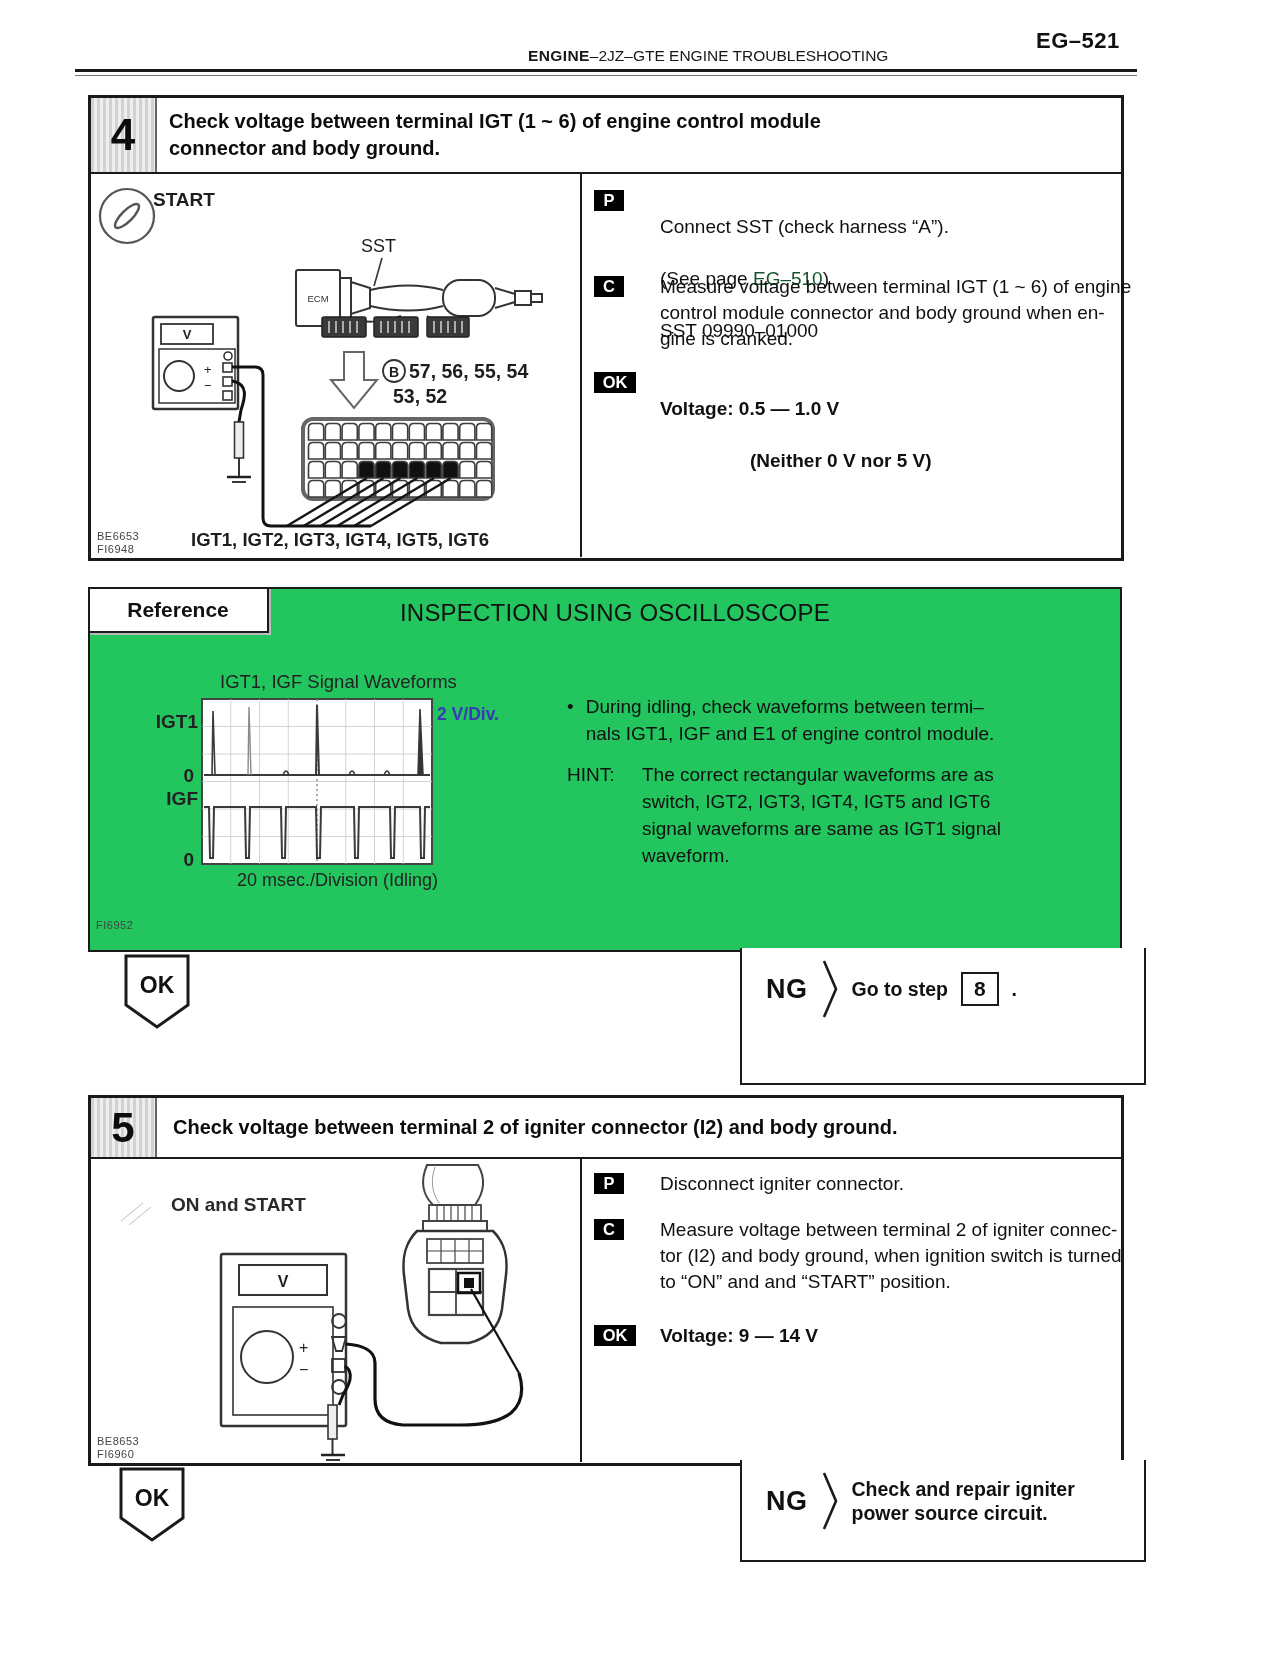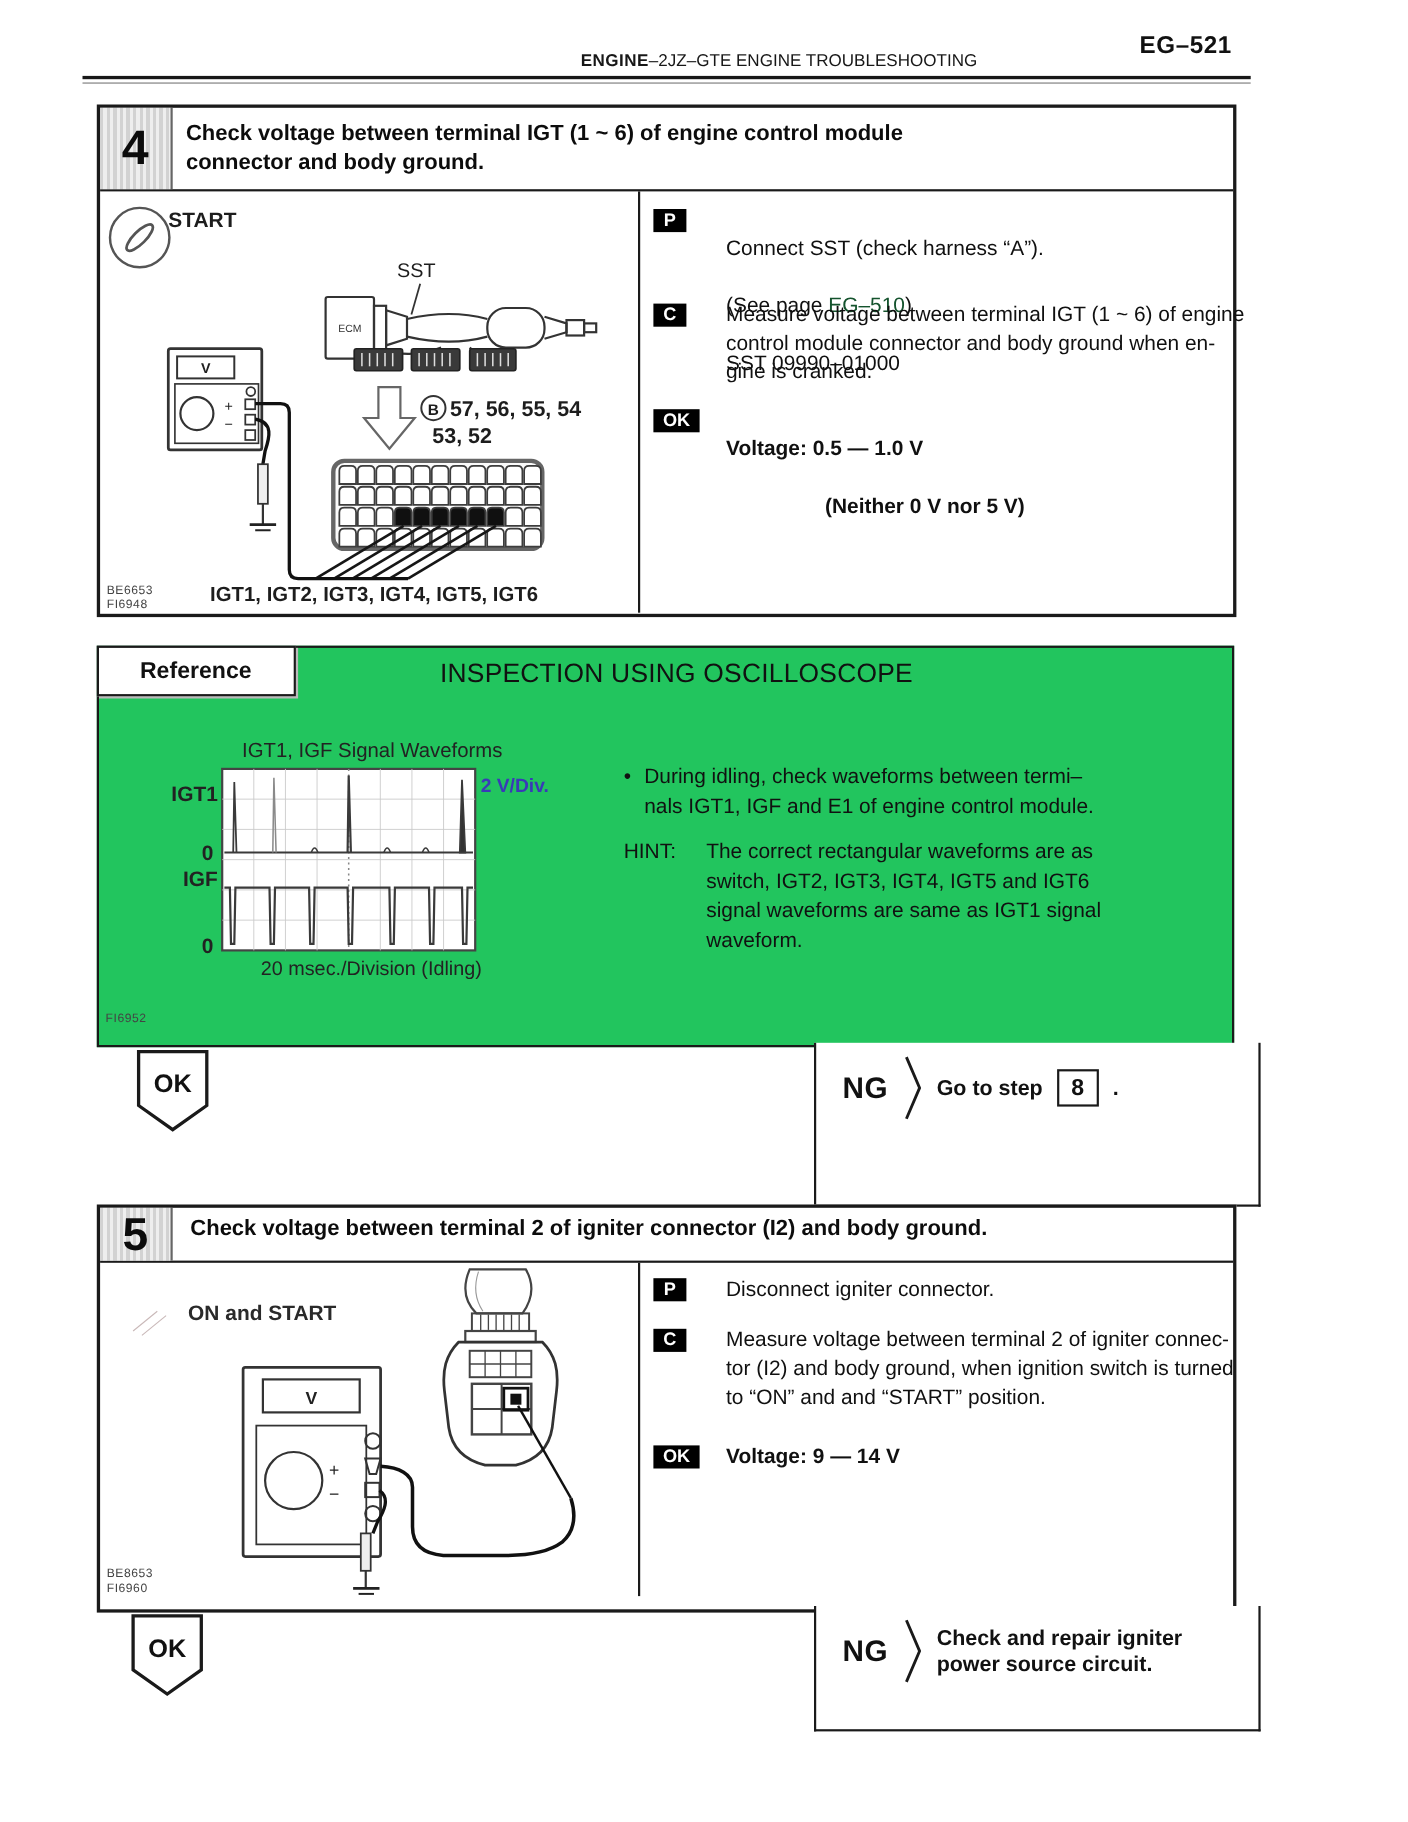--- a/index.html
+++ b/index.html
@@ -42,21 +42,21 @@
   .refbullet{position:absolute;left:477px;top:104px;display:flex;gap:12px;width:545px}
   .hintrow{position:absolute;left:477px;top:172px;display:flex;width:545px}
   .hintlabel{font-size:19px;line-height:27px;width:75px}
   .hinttext{font-size:19px;line-height:27px;white-space:pre-line}
 
   
   .okpent{position:absolute}
   .okpent polygon{fill:#fff;stroke:#1a1a1a;stroke-width:3}
   .okpent text{font-size:23px;font-weight:bold;fill:#111}
   .ngcell{position:absolute;border:2.5px solid #1a1a1a;border-top:none;background:#fff;
-          padding:10px 0 12px 24px}
+          padding:10px 0 0 24px}
   .ngrow{display:flex;align-items:center;gap:13px;height:62px}
   .nglabel{font-size:27px;font-weight:bold;letter-spacing:.5px}
   .chev{flex:none}
   .chev polyline{fill:none;stroke:#1a1a1a;stroke-width:2.6}
   .ngtext{font-size:19.5px;font-weight:bold}
   .stepref{display:inline-block;border:2.5px solid #1a1a1a;padding:3px 11px;font-size:21px;font-weight:bold}
 </style>
 </head>
 <body>
 
@@ -320,21 +320,21 @@
         </svg>
       <span class="ngtext">Go to step</span>
       <span class="stepref">8</span>
       <span class="ngtext">.</span>
     </div>
   </div>
 
   <section class="stepbox" style="left:88px;top:1095px;width:1030px;height:365px">
     <div class="stephead">
       <div class="stepnum" style="font-size:42px">5</div>
-      <div class="steptitle" style="padding:6px 16px">Check voltage between terminal 2 of igniter connector (I2) and body ground.</div>
+      <div class="steptitle" style="padding:16px 16px">Check voltage between terminal 2 of igniter connector (I2) and body ground.</div>
     </div>
     <div class="stepbody" style="height:303px">
       <div class="leftpanel">
         <svg width="486" height="303" viewBox="0 0 486 303">
           <text x="80" y="52" font-size="19" font-weight="bold" fill="#2a2a2a">ON and START</text>
           <g stroke="#c9b8b8" stroke-width="1">
             <line x1="30" y1="62" x2="52" y2="44"></line>
               <line x1="38" y1="66" x2="60" y2="48"></line>
           </g>
 

